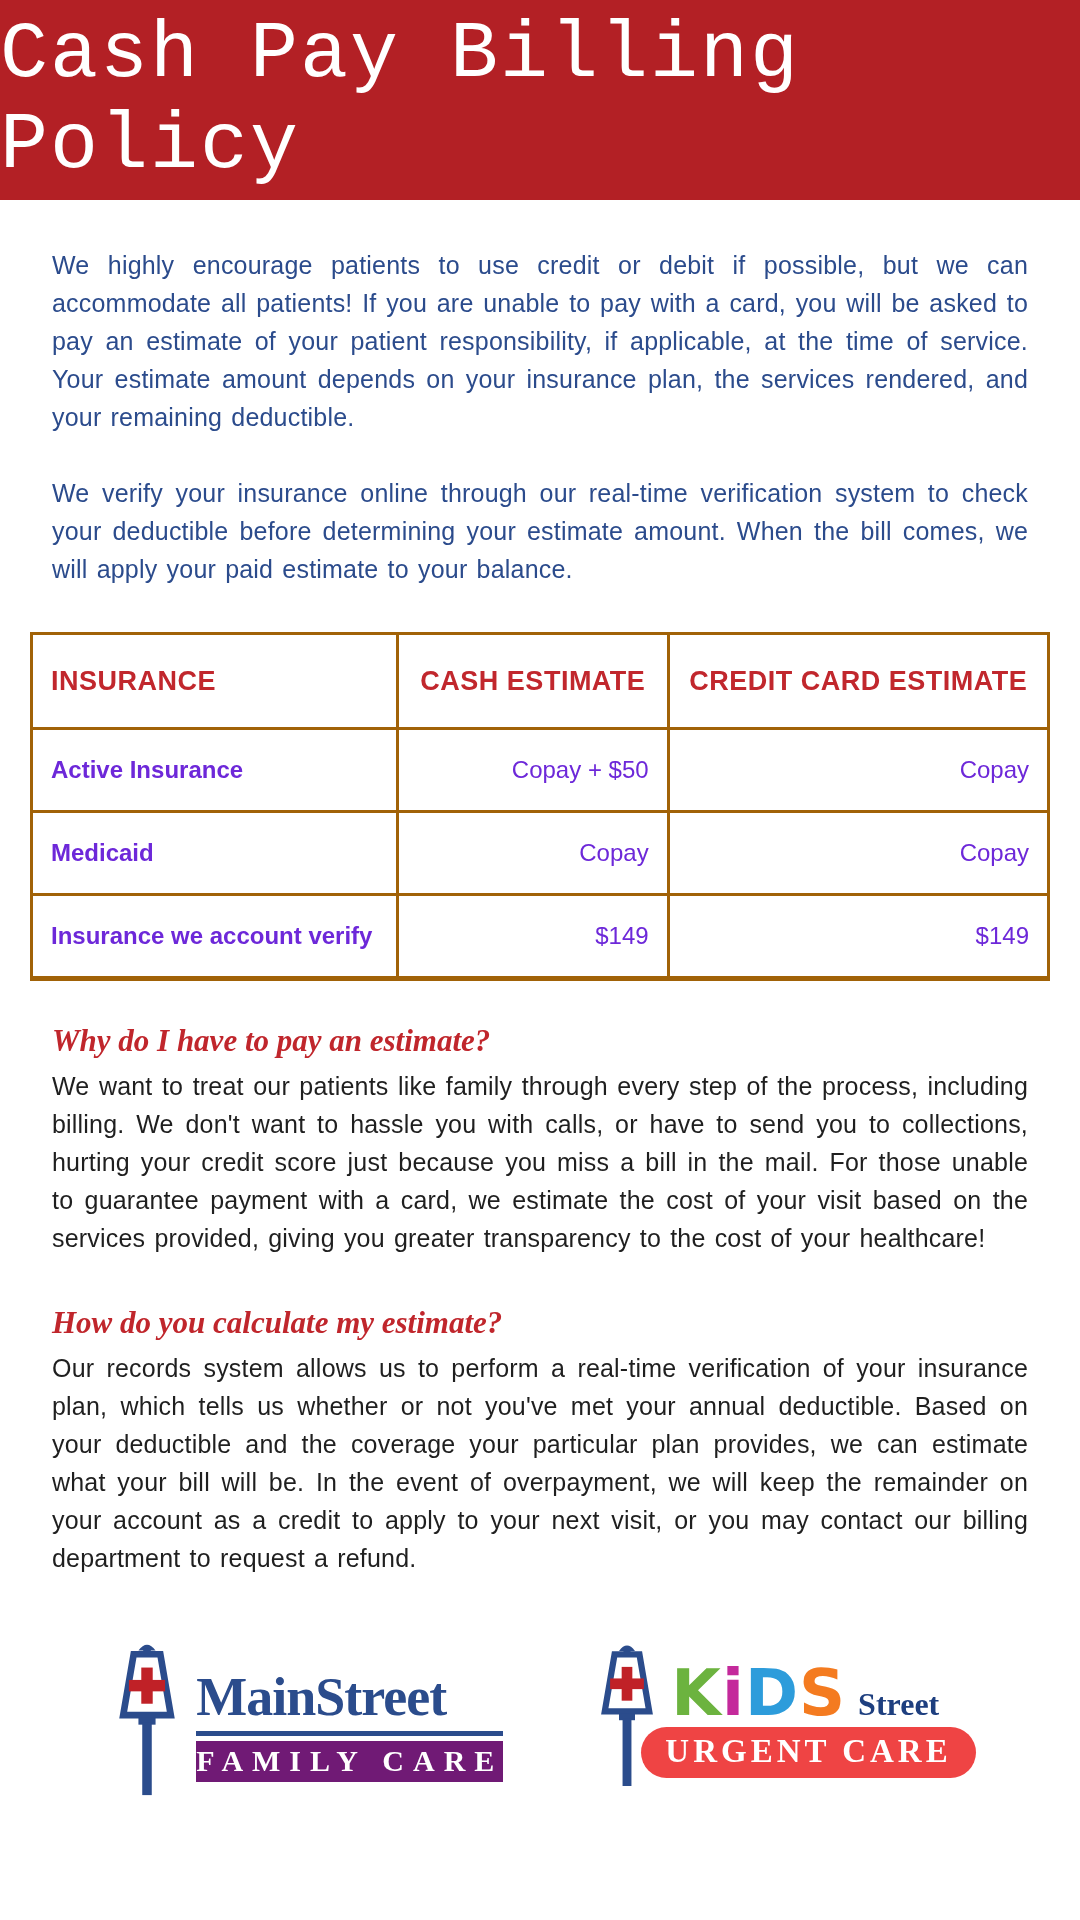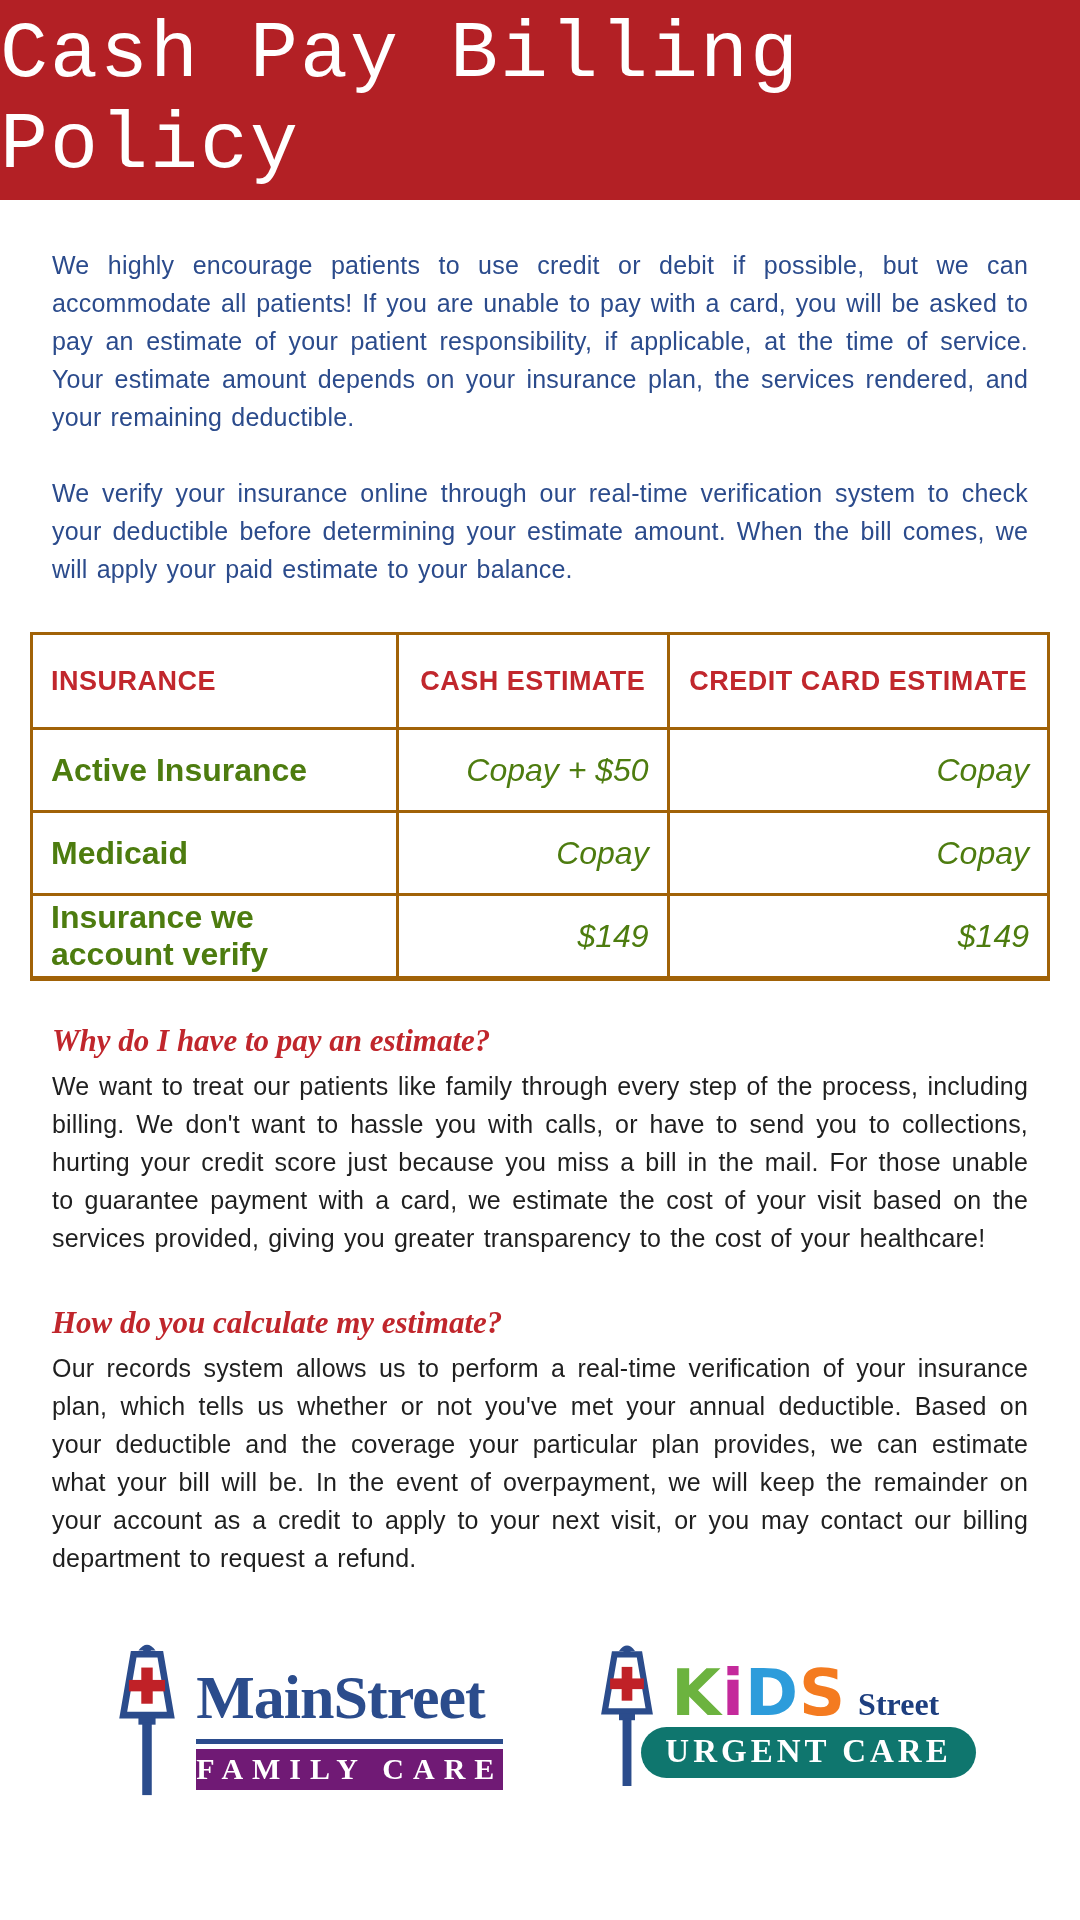--- a/index.html
+++ b/index.html
@@ -61,26 +61,26 @@
     color: #C1272D;
     font-size: 27px;
     font-weight: bold;
     letter-spacing: 0.5px;
     text-align: center;
     padding: 0 8px;
   }
   table.policy th.left { text-align: left; padding-left: 18px; }
   table.policy td {
     height: 80px;
-    color: #4d7c0f;
-    font-size: 32px;
+    color: #6d28d9;
+    font-size: 24px;
     padding: 0 18px;
   }
   table.policy td.label { font-weight: bold; text-align: left; }
-  table.policy td.value { text-align: right; font-style: italic; }
+  table.policy td.value { text-align: right; }
 
   
   .faq-q {
     color: #C0262C;
     font-family: "Liberation Serif", serif;
     font-style: italic;
     font-weight: bold;
     font-size: 31px;
     margin: 48px 0 8px 0;
   }
@@ -95,26 +95,26 @@
     margin-top: 62px;
   }
   .logo { display: flex; align-items: flex-start; }
   .logo svg { display: block; }
 
   
   .ms-text { margin-left: 6px; margin-top: 28px; }
   .ms-word {
     font-family: "Liberation Serif", serif;
     font-weight: bold;
-    font-size: 62px;
+    font-size: 54px;
     line-height: 60px;
     color: #2B4C8C;
     letter-spacing: -1px;
     border-bottom: 5px solid #2B4C8C;
-    padding-bottom: 12px;
+    padding-bottom: 4px;
   }
   .ms-bar {
     margin-top: 5px;
     background: #701a75;
     color: #ffffff;
     font-family: "Liberation Serif", serif;
     font-weight: bold;
     font-size: 30px;
     letter-spacing: 9px;
     text-align: center;
@@ -134,21 +134,21 @@
   .ks-street {
     font-family: "Liberation Serif", serif;
     font-weight: bold;
     font-size: 32px;
     color: #1E3F7F;
     margin-left: 12px;
   }
   .ks-pill {
     margin-top: 4px;
     margin-left: -30px;
-    background: #0f766e;
+    background: #ef4444;
     color: #ffffff;
     font-family: "Liberation Serif", serif;
     font-weight: bold;
     font-size: 33px;
     letter-spacing: 4px;
     text-align: center;
     padding: 6px 24px 8px 24px;
     border-radius: 32px;
   }
 </style>

